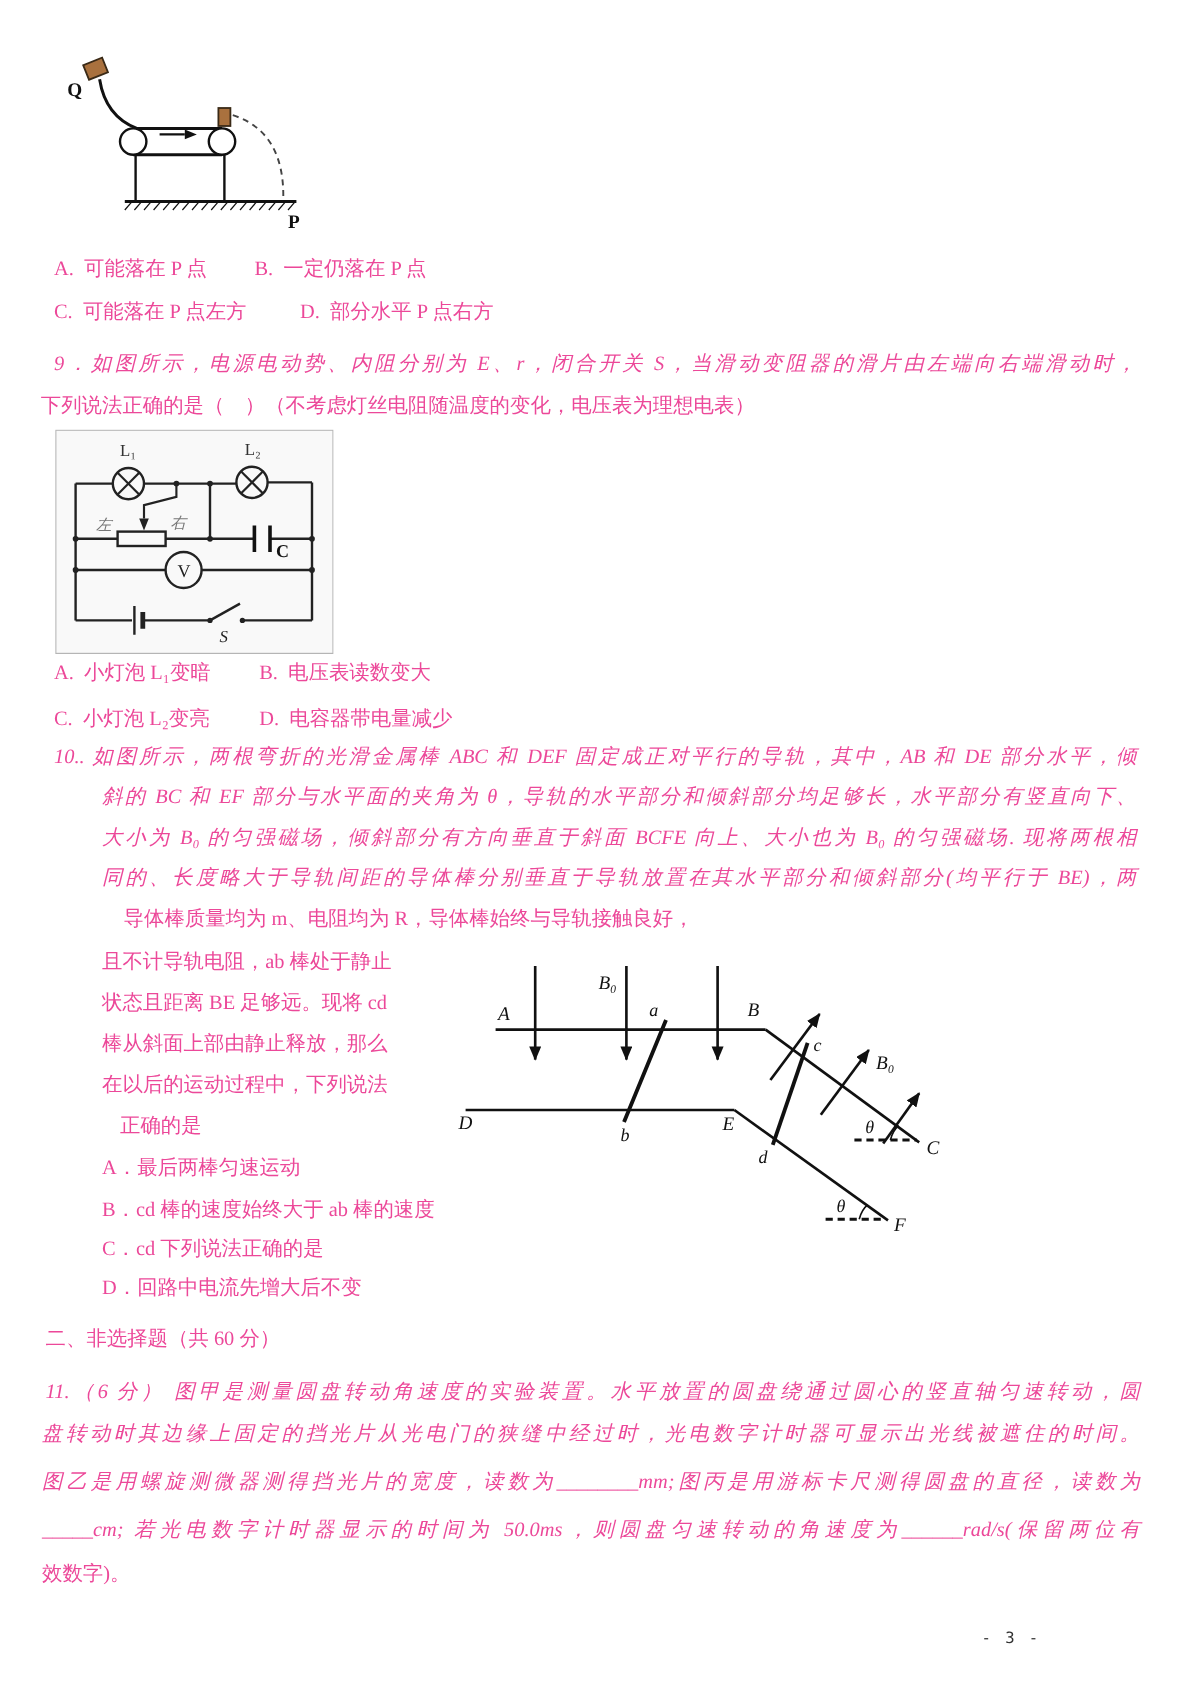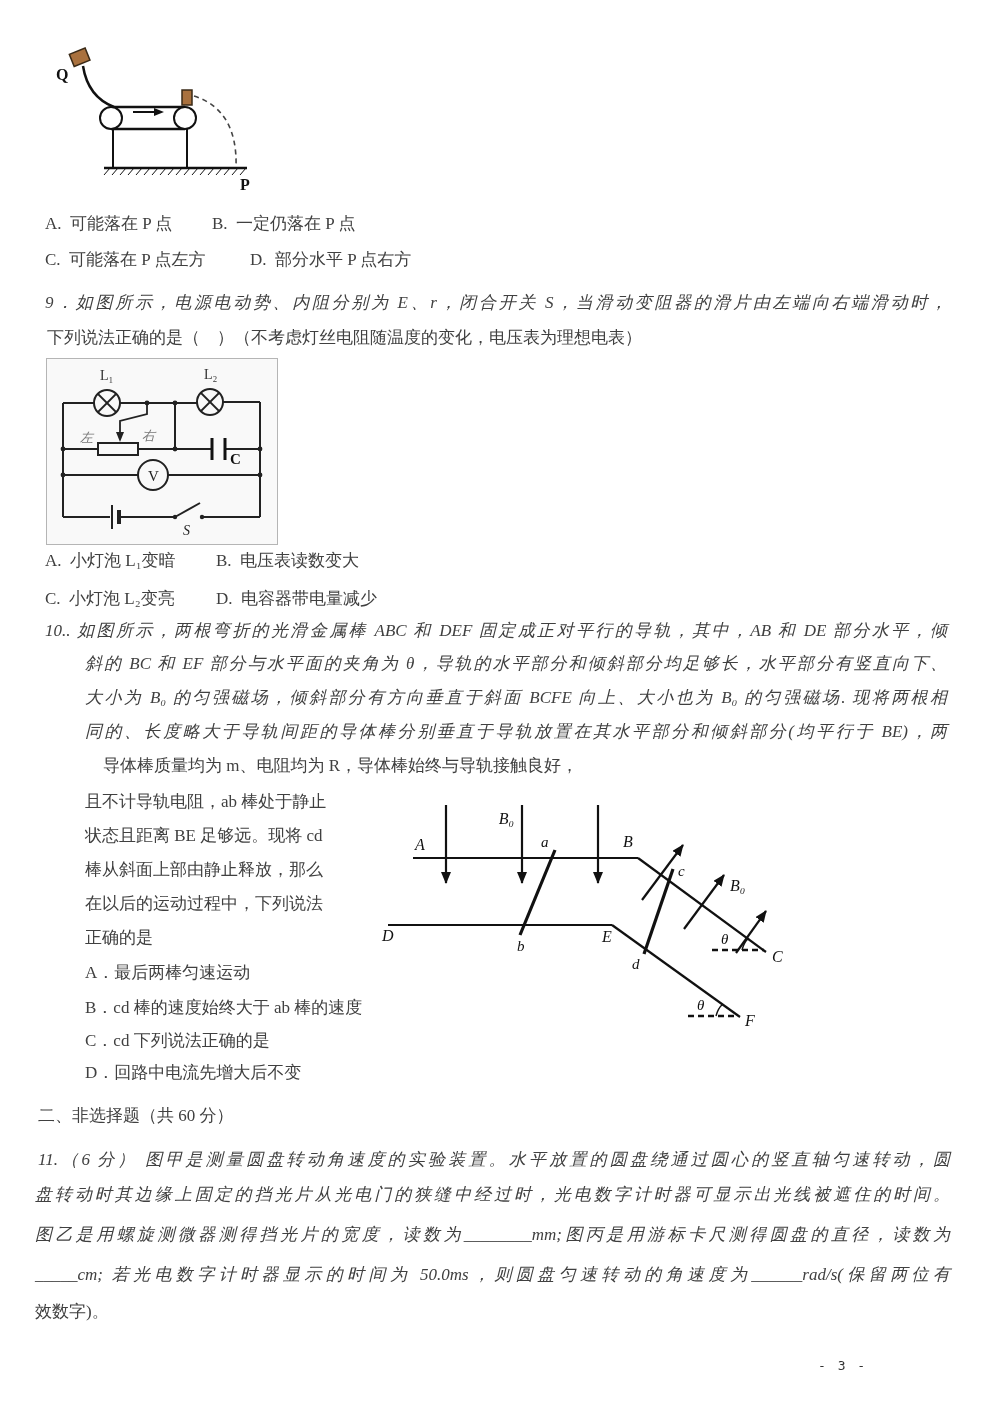--- a/index.html
+++ b/index.html
@@ -1,21 +1,21 @@
 <!DOCTYPE html>
 <html><head>
 <meta charset="utf-8">
 <style>
   html,body{margin:0;padding:0;}
   body{
     width:992px;height:1403px;background:#ffffff;position:relative;
     font-family:"Liberation Serif","DejaVu Serif",serif;color:#141414;
     overflow:hidden;
   }
-  .t{position:absolute;font-size:17px;line-height:22px;white-space:pre;color:#404040;}
+  .t{position:absolute;font-size:17px;line-height:22px;white-space:pre;color:#ec4899;}
   .just{white-space:normal;text-align:justify;text-align-last:justify;font-style:italic;}
   .svgbox{position:absolute;}
   .pagenum{position:absolute;font-family:"DejaVu Sans Mono",monospace;font-size:13px;color:#333;letter-spacing:2px;}
   svg text{font-family:"Liberation Serif","DejaVu Serif",serif;}
   .lbl-var{font-style:italic;font-size:16px;fill:#111;}
   .lbl-sm{font-style:italic;font-size:15px;fill:#111;}
   .lbl-bold{font-weight:bold;font-size:15px;fill:#111;}
   .lbl-cn{font-size:13px;fill:#777;font-style:italic;}
 </style>
 </head>
@@ -68,21 +68,21 @@
   </g>
   <text x="192" y="146" class="lbl-bold" style="font-size:16px">P</text>
 </svg>
 
 <div class="t" style="left:45px;top:213px">A.  可能落在 P 点</div>
 <div class="t" style="left:212px;top:213px">B.  一定仍落在 P 点</div>
 <div class="t" style="left:45px;top:249px">C.  可能落在 P 点左方</div>
 <div class="t" style="left:250px;top:249px">D.  部分水平 P 点右方</div>
 
 <div class="t just" style="left:45px;top:292px;width:902px">9．如图所示，电源电动势、内阻分别为 E、r，闭合开关 S，当滑动变阻器的滑片由左端向右端滑动时，</div>
-<div class="t" style="left:47px;top:327px">下列说法正确的是（　）（不考虑灯丝电阻随温度的变化，电压表为理想电表）</div>
+<div class="t" style="left:34px;top:327px">下列说法正确的是（　）（不考虑灯丝电阻随温度的变化，电压表为理想电表）</div>
 
 <svg class="svgbox" style="left:46px;top:358px" width="232" height="187" viewBox="0 0 232 187">
   <rect x="0.5" y="0.5" width="231" height="186" fill="#f9f9f9" stroke="#b5b5b5" stroke-width="1"></rect>
 
   <g stroke="#222" stroke-width="2">
     <line x1="17" y1="45" x2="48" y2="45"></line>
     <line x1="74" y1="45" x2="151" y2="45"></line>
     <line x1="177" y1="44" x2="214" y2="44"></line>
     <line x1="17" y1="45" x2="17" y2="159"></line>
     <line x1="214" y1="44" x2="214" y2="159"></line>
@@ -161,21 +161,21 @@
 <div class="t just" style="left:45px;top:620px;width:902px">10.. 如图所示，两根弯折的光滑金属棒 ABC 和 DEF 固定成正对平行的导轨，其中，AB 和 DE 部分水平，倾</div>
 <div class="t just" style="left:85px;top:653px;width:862px">斜的 BC 和 EF 部分与水平面的夹角为 θ，导轨的水平部分和倾斜部分均足够长，水平部分有竖直向下、</div>
 <div class="t just" style="left:85px;top:687px;width:862px">大小为 B₀ 的匀强磁场，倾斜部分有方向垂直于斜面 BCFE 向上、大小也为 B₀ 的匀强磁场. 现将两根相</div>
 <div class="t just" style="left:85px;top:721px;width:862px">同的、长度略大于导轨间距的导体棒分别垂直于导轨放置在其水平部分和倾斜部分(均平行于 BE)，两</div>
 <div class="t" style="left:103px;top:755px">导体棒质量均为 m、电阻均为 R，导体棒始终与导轨接触良好，</div>
 
 <div class="t" style="left:85px;top:791px">且不计导轨电阻，ab 棒处于静止</div>
 <div class="t" style="left:85px;top:825px">状态且距离 BE 足够远。现将 cd</div>
 <div class="t" style="left:85px;top:859px">棒从斜面上部由静止释放，那么</div>
 <div class="t" style="left:85px;top:893px">在以后的运动过程中，下列说法</div>
-<div class="t" style="left:85px;top:927px">正确的是</div>
+<div class="t" style="left:100px;top:927px">正确的是</div>
 
 <svg class="svgbox" style="left:378px;top:797px" width="418" height="238" viewBox="0 0 418 238">
   <defs>
     <marker id="arrF" markerUnits="userSpaceOnUse" markerWidth="14" markerHeight="12" refX="11" refY="5" orient="auto">
       <path d="M0,0 L12,5 L0,10 z" fill="#111"></path>
     </marker>
   </defs>
 
   <g stroke="#111" stroke-width="2.2">
     <line x1="35" y1="61" x2="260" y2="61"></line>

